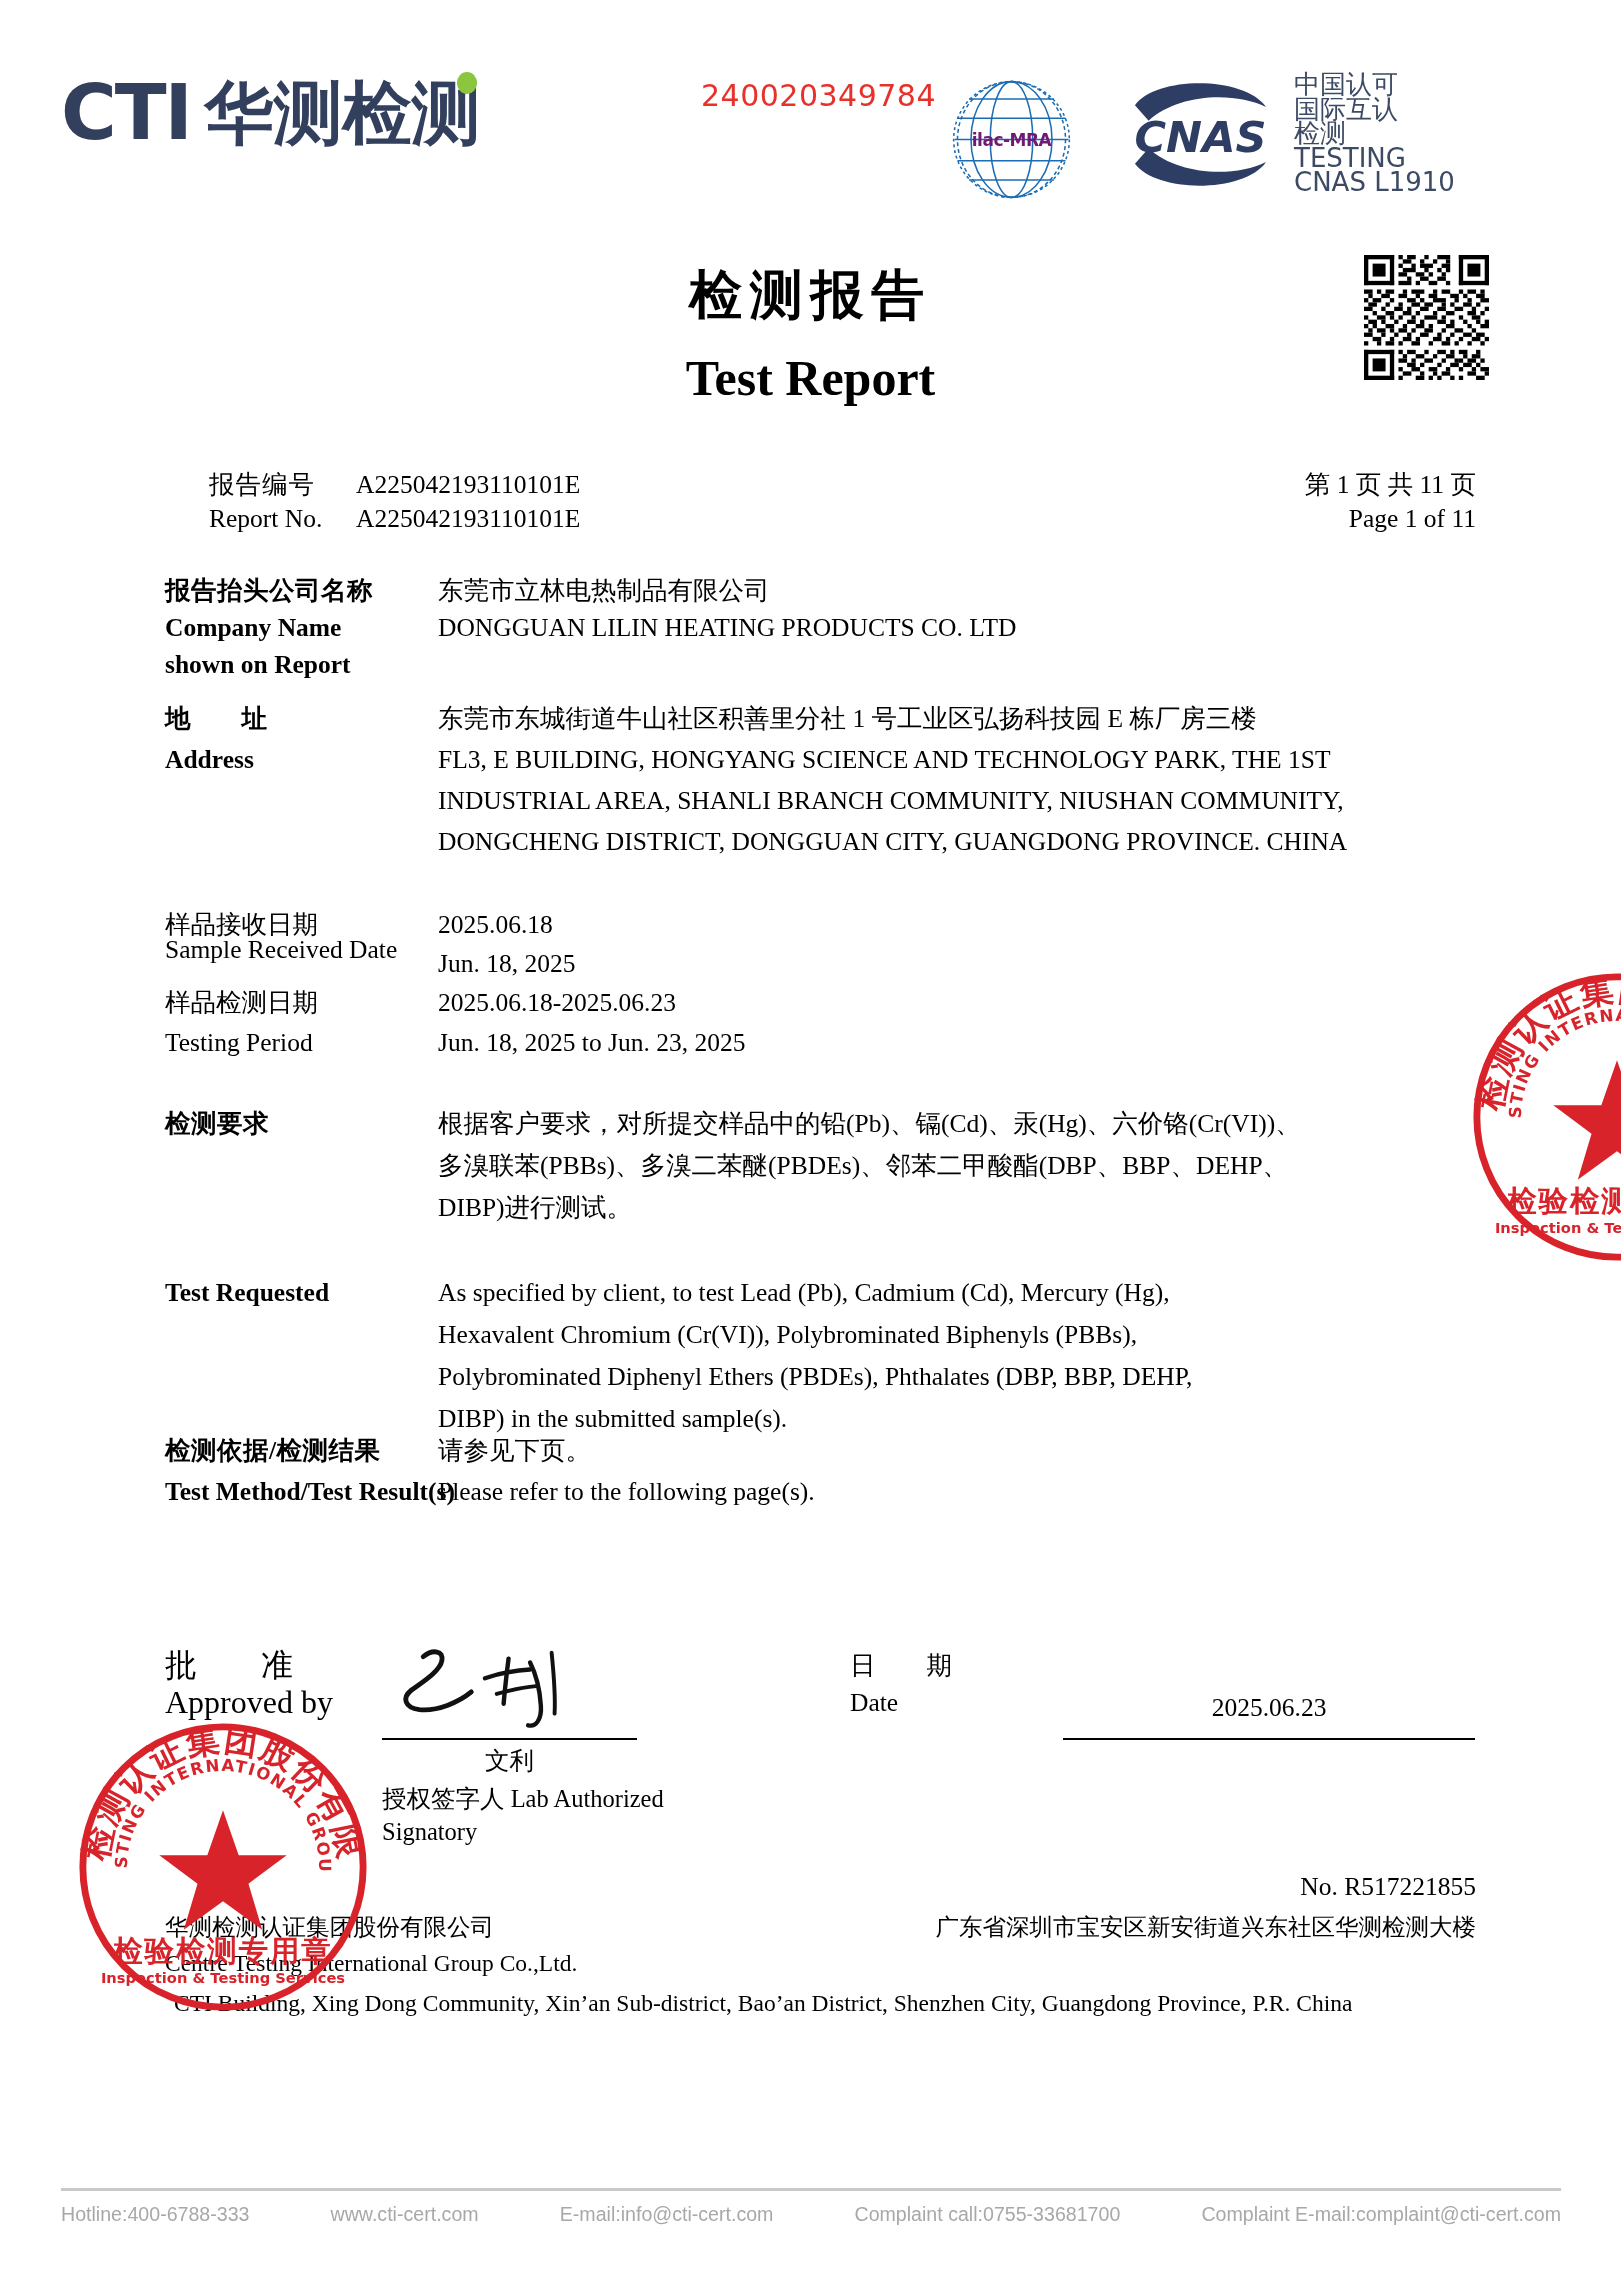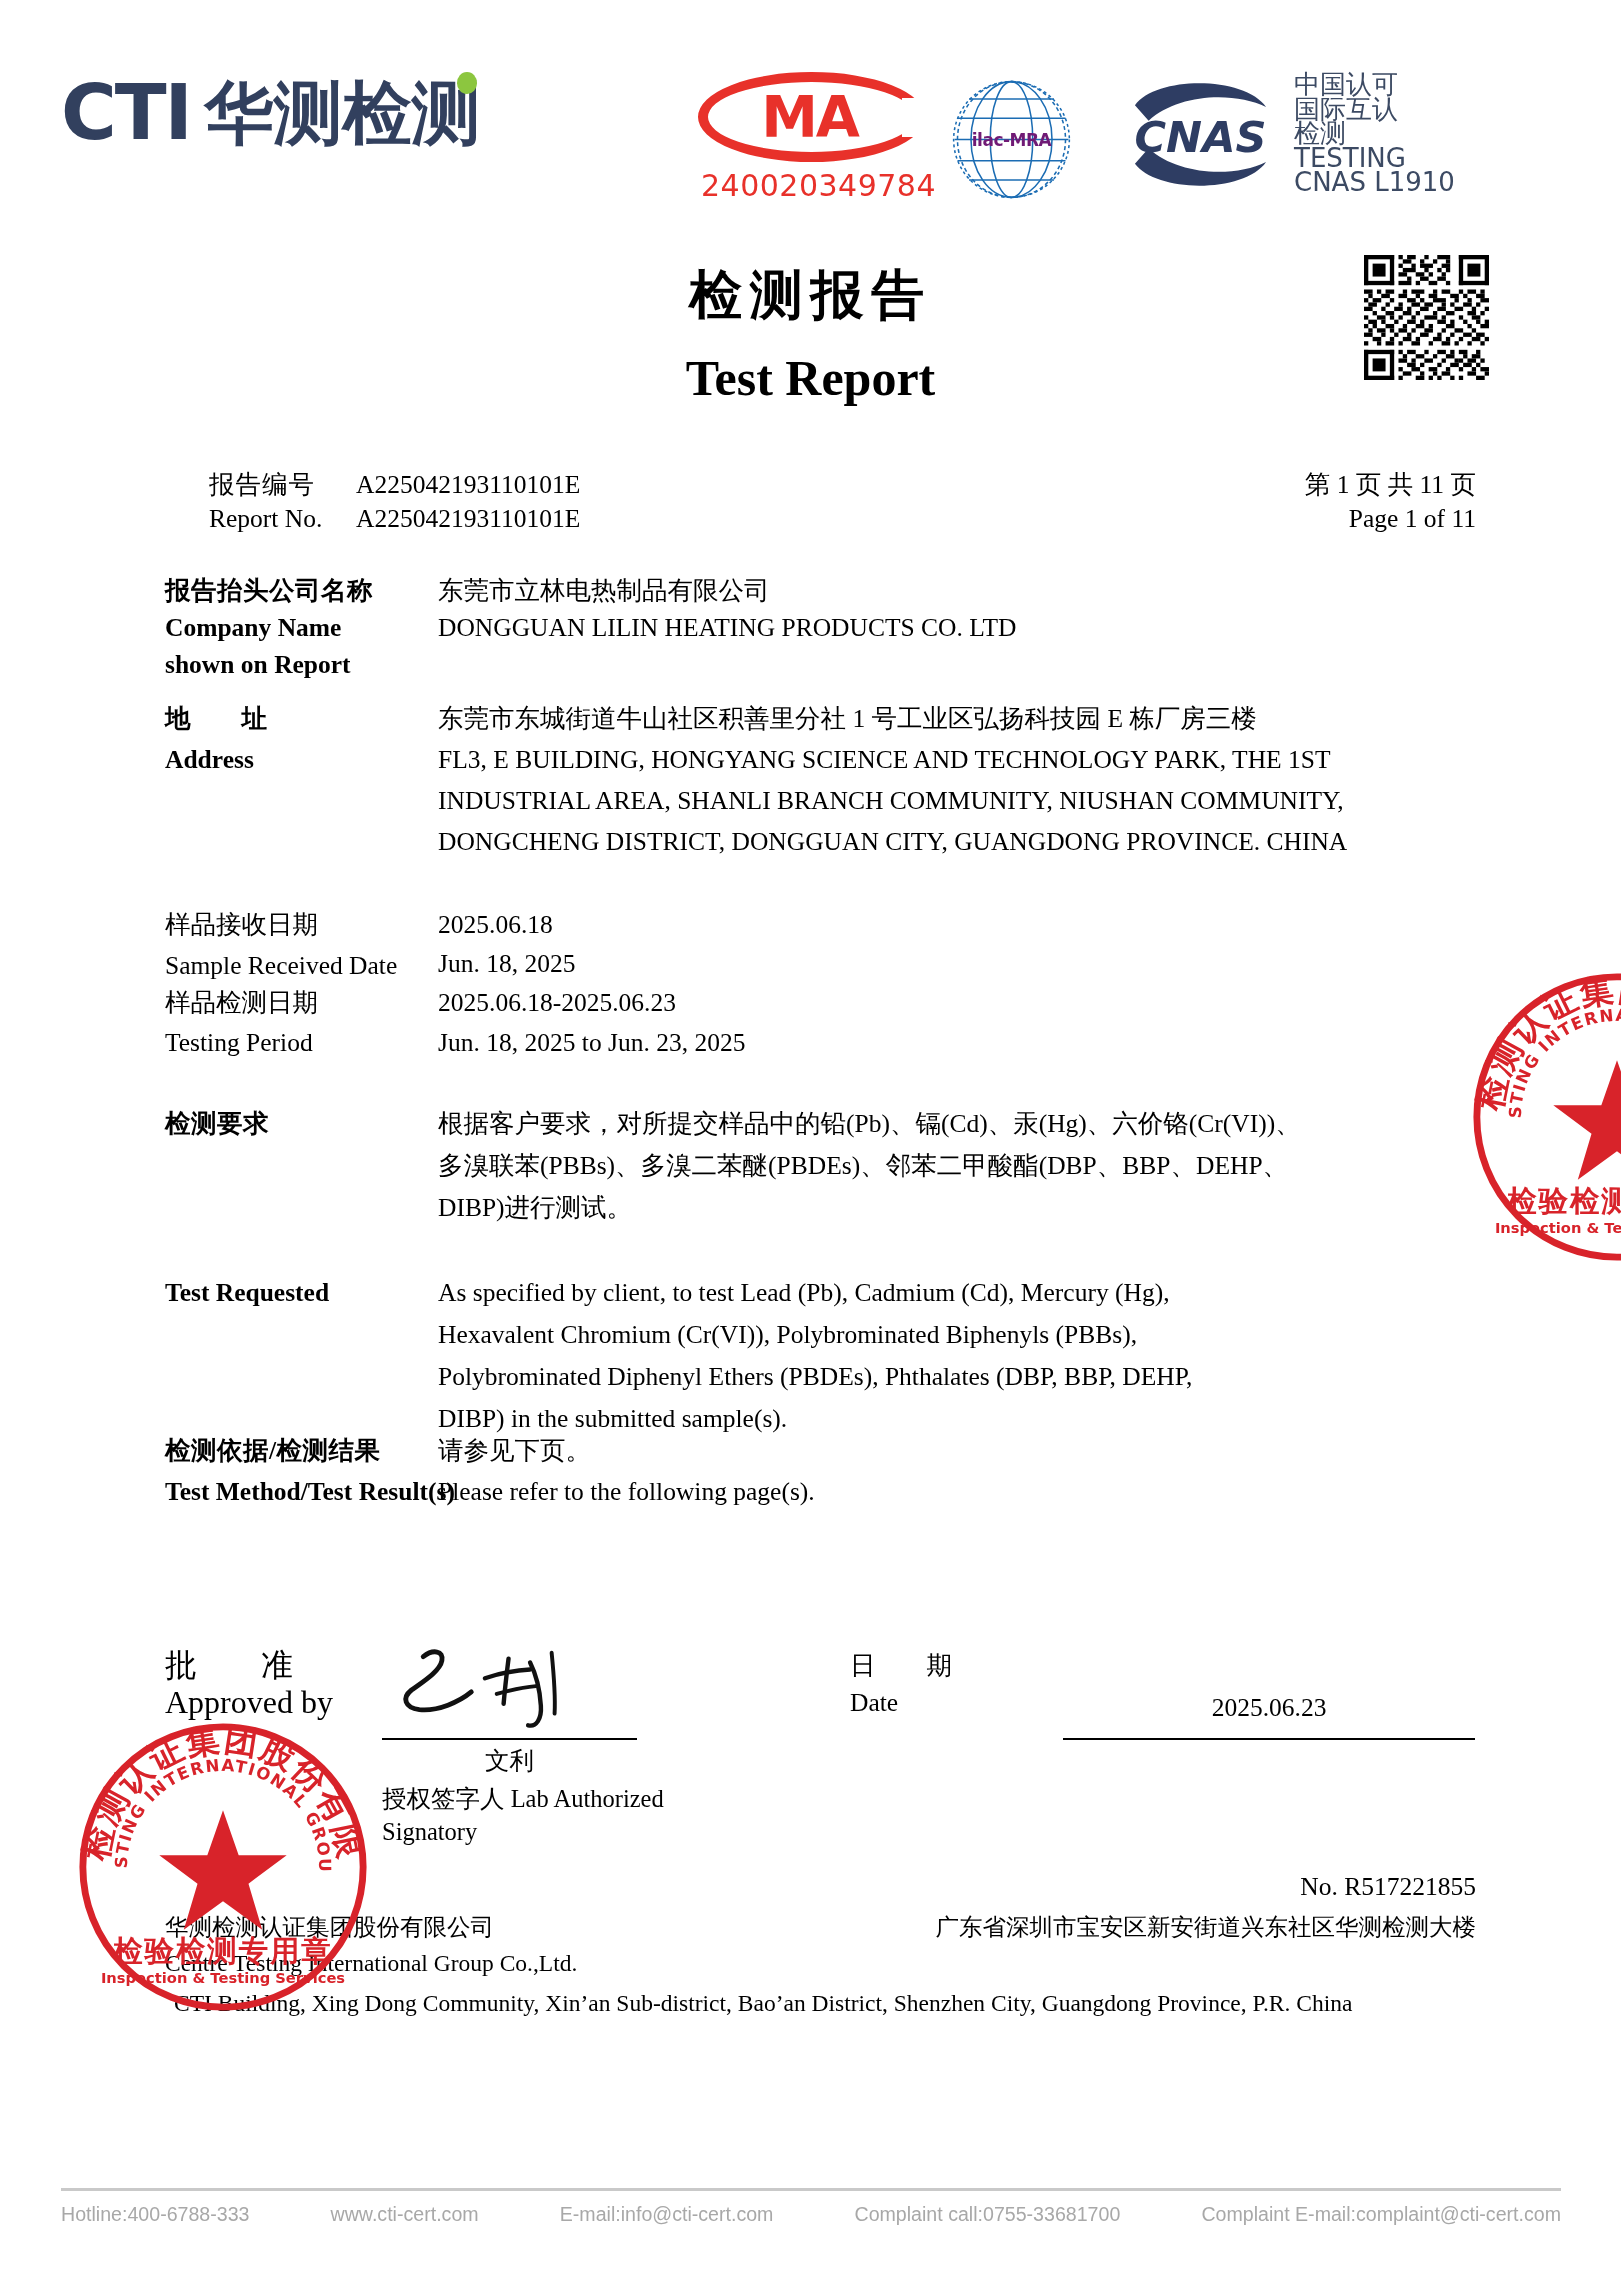--- a/index.html
+++ b/index.html
@@ -367,25 +367,20 @@
 
   <div class="header">
 
     <div class="cti-logo">
       <span class="cti-letters">CTI</span>
       <span class="cti-dot"></span>
       <span class="cti-cn">华测检测</span>
     </div>
 
     <div class="cma-wrap">
-      <div class="cma-mark">
-        <div class="cma-ring"></div>
-        <div class="cma-gap"></div>
-        <div class="cma-text">MA</div>
-      </div>
       <div class="cma-number">240020349784</div>
     </div>
 
     <div class="ilac-wrap">
       <svg class="ilac-globe" viewBox="0 0 140 140">
         <g stroke="#1b6cb3" fill="none" stroke-width="1.6">
           <circle cx="70" cy="70" r="60" stroke-dasharray="3 3"></circle>
           <ellipse cx="70" cy="70" rx="22" ry="60"></ellipse>
           <ellipse cx="70" cy="70" rx="42" ry="60"></ellipse>
           <ellipse cx="70" cy="70" rx="56" ry="60" stroke-dasharray="4 3"></ellipse>
@@ -658,21 +653,21 @@
     </div>
     <div class="f-label" style="top:41px;">Address</div>
     <div class="f-value" style="top:0;">东莞市东城街道牛山社区积善里分社 1 号工业区弘扬科技园 E 栋厂房三楼</div>
     <div class="f-value" style="top:41px;">FL3, E BUILDING, HONGYANG SCIENCE AND TECHNOLOGY PARK, THE 1ST</div>
     <div class="f-value" style="top:82px;">INDUSTRIAL AREA, SHANLI BRANCH COMMUNITY, NIUSHAN COMMUNITY,</div>
     <div class="f-value" style="top:123px;">DONGCHENG DISTRICT, DONGGUAN CITY, GUANGDONG PROVINCE. CHINA</div>
   </div>
 
   <div class="field" style="top:907px;left:0;width:1621px;">
     <div class="f-label plain" style="top:0;">样品接收日期</div>
-    <div class="f-label plain" style="top:41px;">Sample Received Date</div>
+    <div class="f-label plain" style="top:25px;">Sample Received Date</div>
     <div class="f-label plain" style="top:78px;">样品检测日期</div>
     <div class="f-label plain" style="top:118px;">Testing Period</div>
     <div class="f-value" style="top:0;">2025.06.18</div>
     <div class="f-value" style="top:39px;">Jun. 18, 2025</div>
     <div class="f-value" style="top:78px;">2025.06.18-2025.06.23</div>
     <div class="f-value" style="top:118px;font-family:Liberation Serif, serif;">Jun. 18, 2025 to Jun. 23, 2025</div>
   </div>
 
   <div class="field" style="top:1106px;left:0;width:1621px;">
     <div class="f-label cn" style="top:0;">检测要求</div>

